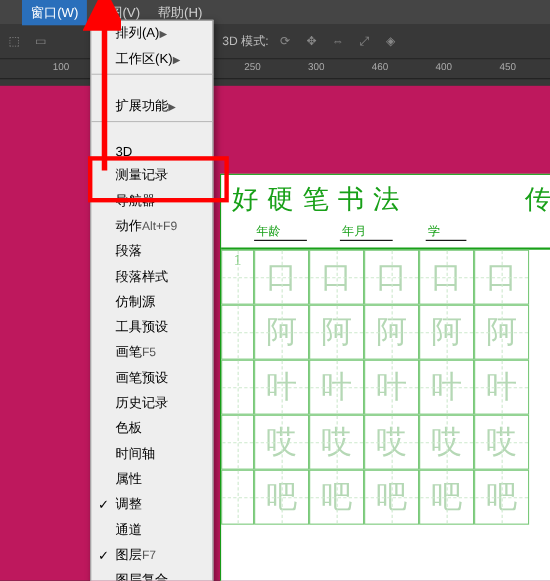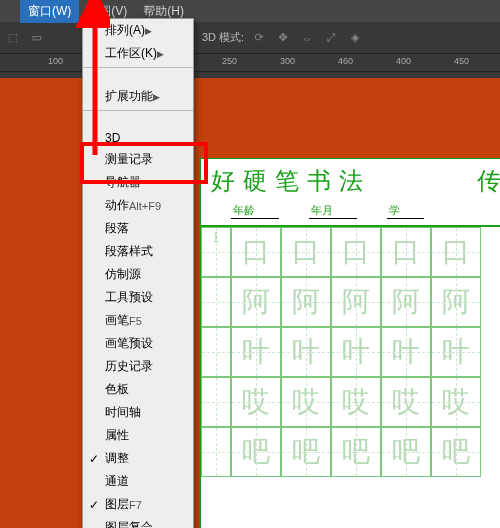--- a/index.html
+++ b/index.html
@@ -40,21 +40,21 @@
     border-bottom: 1px solid #222;
     color: #aaa;
     font-size: 9px;
     position: relative;
     text-align: right;
   }
   .ruler span { position: absolute; top: 2px; }
   .canvas-area {
     position: absolute;
     top: 78px; left: 0; right: 0; bottom: 0;
-    background: #c2410c;
+    background: #be185d;
     text-decoration: underline;
   }
   .doc {
     position: absolute;
     left: 200px; top: 80px;
     width: 320px; height: 400px;
     background: #fff;
     border: 1px solid #18a018;
   }
   .doc-title {

